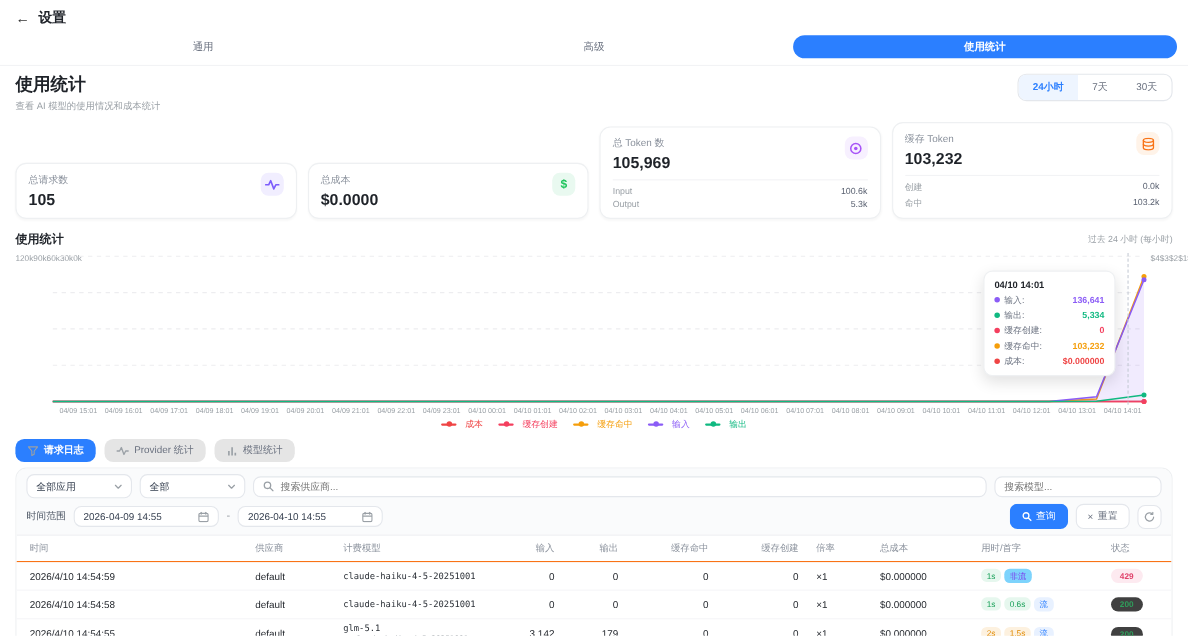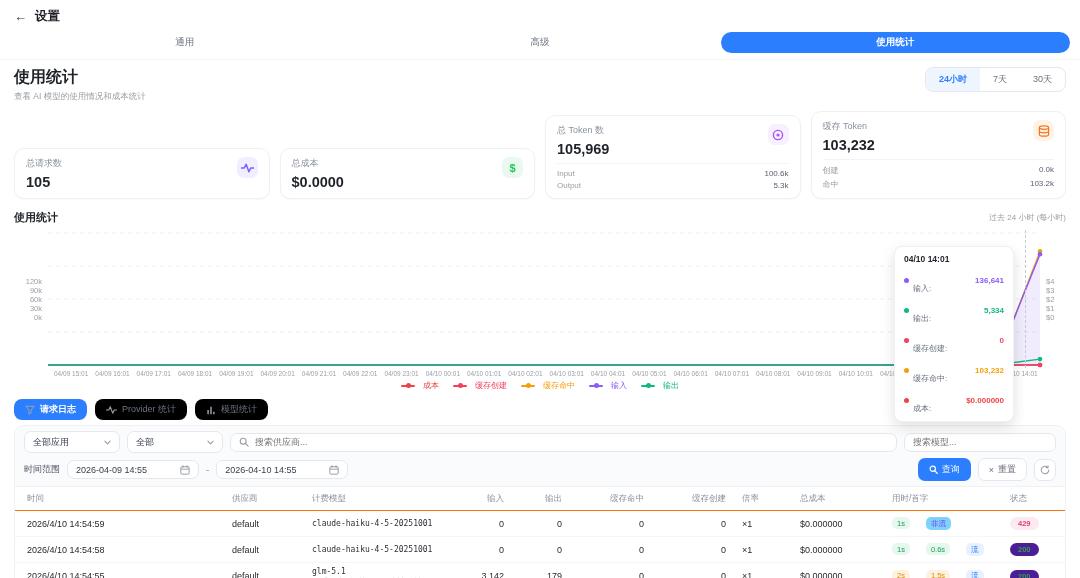--- a/index.html
+++ b/index.html
@@ -29,40 +29,40 @@
   .stat-icon { width:21px; height:21px; border-radius:7px; display:flex; align-items:center; justify-content:center; font-size:11px; font-weight:bold; flex:none; }
   .stat-subs { margin-top:6px; border-top:1px solid #f2f3f5; padding-top:5px; display:flex; flex-direction:column; gap:3px; }
   .stat-sub { display:flex; justify-content:space-between; font-size:8px; color:#9aa0a6; }
   .stat-sub .sv { color:#596070; }
 
   .trend { padding:4px 14px 0; }
   .trend-head { display:flex; justify-content:space-between; align-items:center; }
   .trend-title { font-size:11px; font-weight:bold; }
   .trend-period { font-size:8px; color:#9aa0a6; }
   .chart-area { display:flex; margin-top:5px; }
-  .y-axis { display:flex; flex-direction:column; justify-content:center; font-size:7.5px; color:#9aa0a6; height:138px; }
+  .y-axis { display:flex; flex-direction:row; justify-content:space-between; font-size:7.5px; color:#9aa0a6; height:138px; }
   .y-left { width:34px; text-align:right; padding-right:6px; }
   .y-right { width:26px; padding-left:6px; }
   .chart-plot { flex:1; position:relative; height:138px; }
   .trend-svg { width:100%; height:138px; display:block; overflow:visible; }
   .hover-line { position:absolute; top:0; bottom:0; right:14px; border-left:1px dashed #c6ccd5; }
   .tooltip { position:absolute; right:26px; top:16px; min-width:120px; background:#fff; border:1px solid #eef0f2; border-radius:8px; box-shadow:0 5px 14px rgba(0,0,0,.12); padding:7px 9px; z-index:3; }
   .tooltip-title { font-size:8.5px; font-weight:bold; margin-bottom:3px; }
   .tt-row { display:flex; align-items:center; gap:4px; font-size:8px; margin-top:3px; }
   .tt-dot { width:5px; height:5px; border-radius:50%; flex:none; }
-  .tt-label { color:#6b7280;margin-top:16px; }
+  .tt-label { color:#6b7280; }
   .tt-val { margin-left:auto; font-weight:bold; }
   .x-labels { display:flex; justify-content:space-between; font-size:6.5px; color:#9aa0a6; margin:2px 28px 0 40px; white-space:nowrap; }
   .legend { display:flex; justify-content:center; gap:14px; margin-top:3px; font-size:8px; }
   .legend-item { display:flex; align-items:center; gap:8px; cursor:pointer; }
   .legend-marker { width:14px; height:2px; border-radius:2px; position:relative; }
   .legend-marker::after { content:''; position:absolute; left:4.5px; top:-1.5px; width:5px; height:5px; border-radius:50%; background:inherit; }
 
   .log-tabs { display:flex; gap:8px; padding:8px 14px 5px; }
-  .log-tab { display:flex; align-items:center; gap:5px; padding:4px 11px; border-radius:8px; font-size:9px; color:#6b7280; background:#000000; cursor:pointer; }
+  .log-tab { display:flex; align-items:center; gap:5px; padding:4px 11px; border-radius:8px; font-size:9px; color:#6b7280; background:#e5e5e5; cursor:pointer; }
   .log-tab.active { background:#2b7fff; color:#fff; font-weight:bold; }
 
   .log-panel { margin:0 14px; border:1px solid #eef0f2; border-radius:10px; overflow:hidden; background:#fff; }
   .filters { background:#fafbfc; padding:5px 9px; border-bottom:1px solid #f0f1f3; display:flex; flex-direction:column; gap:5px; }
   .filter-row { display:flex; align-items:center; gap:7px; }
   .select { display:flex; align-items:center; justify-content:space-between; gap:6px; background:#fff; border:1px solid #e4e7ec; border-radius:7px; padding:3.5px 8px; font-size:9px; width:96px; color:#374151; cursor:pointer; }
   .chev { color:#9aa0a6; display:flex; }
   .search-input { flex:1; display:flex; align-items:center; gap:6px; background:#fff; border:1px solid #e4e7ec; border-radius:7px; padding:3.5px 8px; color:#9aa0a6; }
   .search-input input { border:none; outline:none; background:transparent; font-size:9px; width:100%; font-family:inherit; color:#374151; }
   .model-search { flex:none; width:152px; }
@@ -75,28 +75,28 @@
   .btn-primary { background:#2b7fff; color:#fff; }
   .btn-ghost { background:#fff; border-color:#e4e7ec; color:#6b7280; }
   .icon-btn { width:22px; height:22px; display:flex; align-items:center; justify-content:center; border:1px solid #e4e7ec; border-radius:7px; background:#fff; color:#6b7280; cursor:pointer; }
 
   .tbl-header, .tbl-row { display:grid; grid-template-columns:205px 80px 150px 58px 58px 82px 82px 58px 92px 118px 1fr; align-items:center; padding:0 12px; }
   .tbl-header { height:24px; color:#8a919c; font-size:8.5px; border-bottom:1px solid #f97316; }
   .tbl-row { min-height:26px; font-size:9px; border-bottom:1px solid #f5f6f8; padding-top:4px; padding-bottom:4px; cursor:default; }
   .num { text-align:right; padding-right:16px; }
   .model-main { font-family:"DejaVu Sans Mono","Liberation Mono",monospace; font-size:8px; color:#2a2f36; }
   .model-sub { font-family:"DejaVu Sans Mono","Liberation Mono",monospace; font-size:7px; color:#9aa0a6; margin-top:1px; }
-  .badge { display:inline-block; border-radius:5px; padding:1.5px 5px; font-size:7.5px; margin-right:16px; white-space:nowrap; }
+  .badge { display:inline-block; border-radius:5px; padding:1.5px 5px; font-size:7.5px; margin-right:3px; white-space:nowrap; }
   .badge.green { background:#e6f7ee; color:#18a058; }
   .badge.purple { background:#7dd3fc; color:#7c3aed; }
   .badge.blue { background:#e8f1ff; color:#2b7fff; }
   .badge.orange { background:#fdf1df; color:#e08a00; }
   .status-badge { display:inline-block; border-radius:999px; padding:2px 8px; font-size:7.5px; font-weight:bold; }
   .status-badge.red { background:#fdeaf0; color:#e0426b; }
-  .status-badge.green { background:#4c1d95; color:#2f9e5b; }
+  .status-badge.green { background:#404040; color:#2f9e5b; }
 </style>
 </head>
 <body>
 
 <div class="topbar">
   <span class="back">←</span>
   <span class="topbar-title">设置</span>
 </div>
 
 <div class="nav-tabs">

